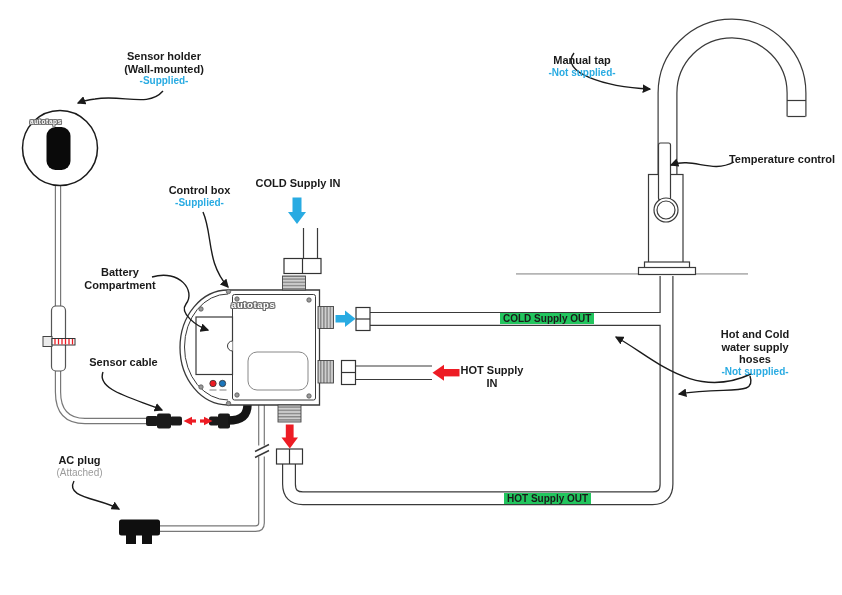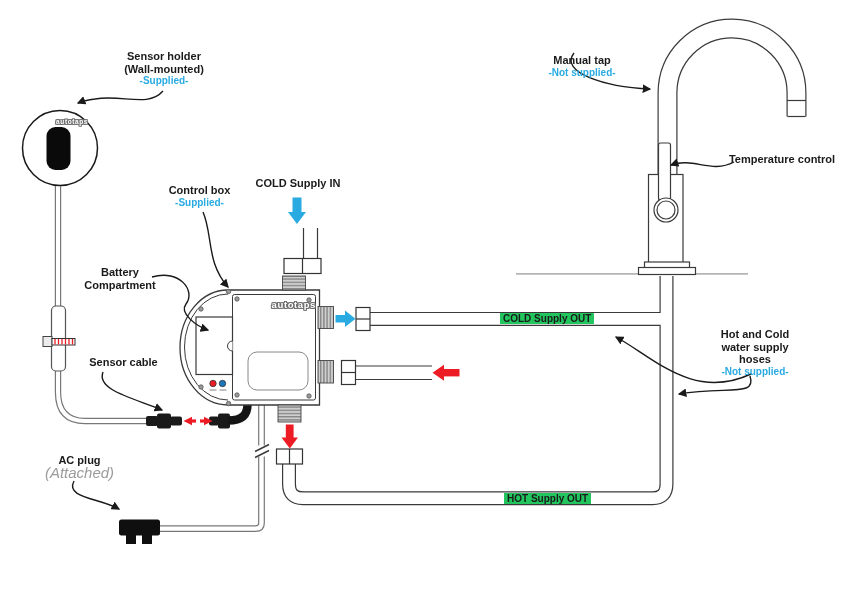--- a/index.html
+++ b/index.html
@@ -2,24 +2,24 @@
 <html style="--cold-accent: #29ABE2; --hot-accent: #ED1C24; --attached-note: #9B9B9B; --line-art: #3A3A3A; --counter-line: #B5B5B5;"><head>
 <meta charset="utf-8">
 <style>
   html,body{margin:0;padding:0;background:#fff;}
   #stage{position:relative;width:842px;height:595px;background:#fff;overflow:hidden;
          font-family:"Liberation Sans",sans-serif;}
   #art{position:absolute;left:0;top:0;}
   .lbl{position:absolute;font-size:11px;font-weight:600;color:#1a1a1a;
        text-align:center;line-height:12.5px;white-space:nowrap;}
   .lbl .sub{display:block;font-size:10px;font-weight:700;color:var(--cold-accent);}
-  .lbl .note{display:block;font-size:15px;font-weight:400;font-style:italic;color:var(--attached-note);}
+  .lbl .note{display:block;font-size:10px;font-weight:400;color:var(--attached-note);}
   .pipe-lbl{position:absolute;font-size:10px;font-weight:600;color:#1a1a1a;background:#22c55e;
             padding:0 3px;line-height:11px;white-space:nowrap;}
-  .logo{position:absolute;text-align:right;font-weight:bold;color:#fff;letter-spacing:.6px;
+  .logo{position:absolute;text-align:left;font-weight:bold;color:#fff;letter-spacing:.6px;
         text-shadow:-1px 0 #6e6e6e,1px 0 #6e6e6e,0 -1px #6e6e6e,0 1px #6e6e6e,
                     -1px -1px #6e6e6e,1px 1px #6e6e6e,1px -1px #6e6e6e,-1px 1px #6e6e6e;}
 </style>
 </head>
 <body>
 
 <div id="stage">
 
 <svg id="art" width="842" height="595" viewBox="0 0 842 595" xmlns="http://www.w3.org/2000/svg">
   <defs>
@@ -224,20 +224,24 @@
   </div>
 
   <div class="lbl" style="left:238px;top:177px;width:120px;">
     <span>COLD Supply IN</span>
   </div>
 
   <div class="pipe-lbl" style="left:500px;top:313px;">
     <span>COLD Supply OUT</span>
   </div>
 
+  <div class="lbl" style="left:446px;top:364px;width:92px;">
+    <span>HOT Supply</span><br>
+    <span>IN</span>
+  </div>
 
   <div class="pipe-lbl" style="left:492px;top:492.5px;margin-left:12px;">
     <span>HOT Supply OUT</span>
   </div>
 
   <div class="lbl" style="left:534px;top:26px;width:96px;margin-top:28px;">
     <span>Manual tap</span>
     <span class="sub">-Not supplied-</span>
   </div>
 

